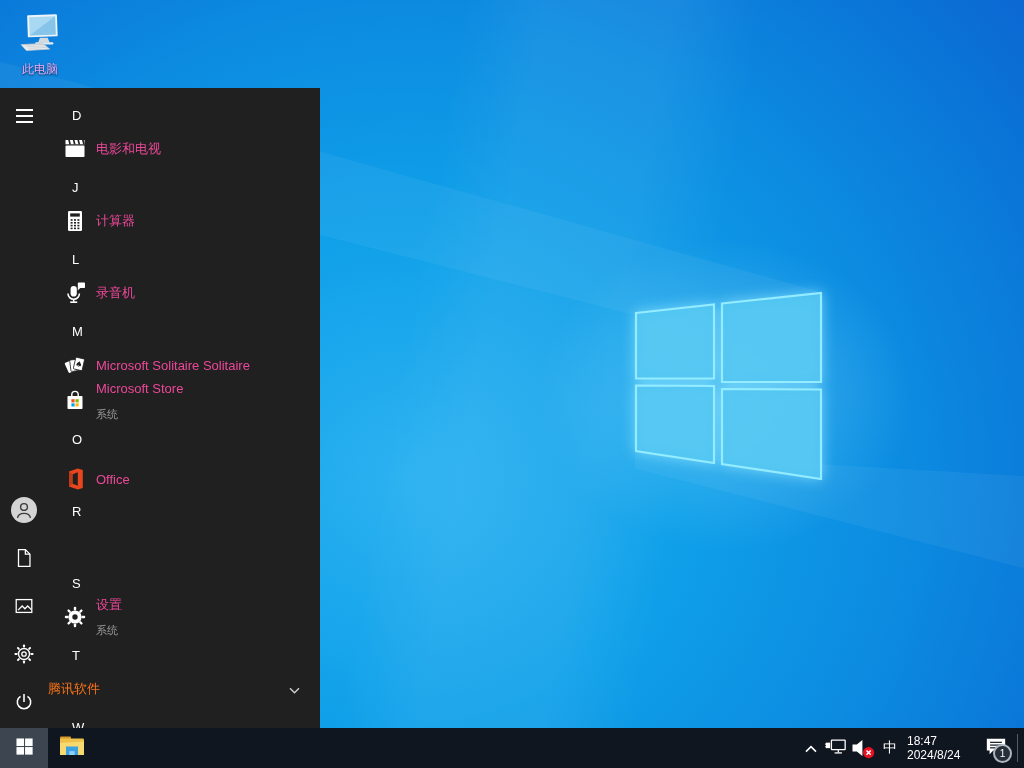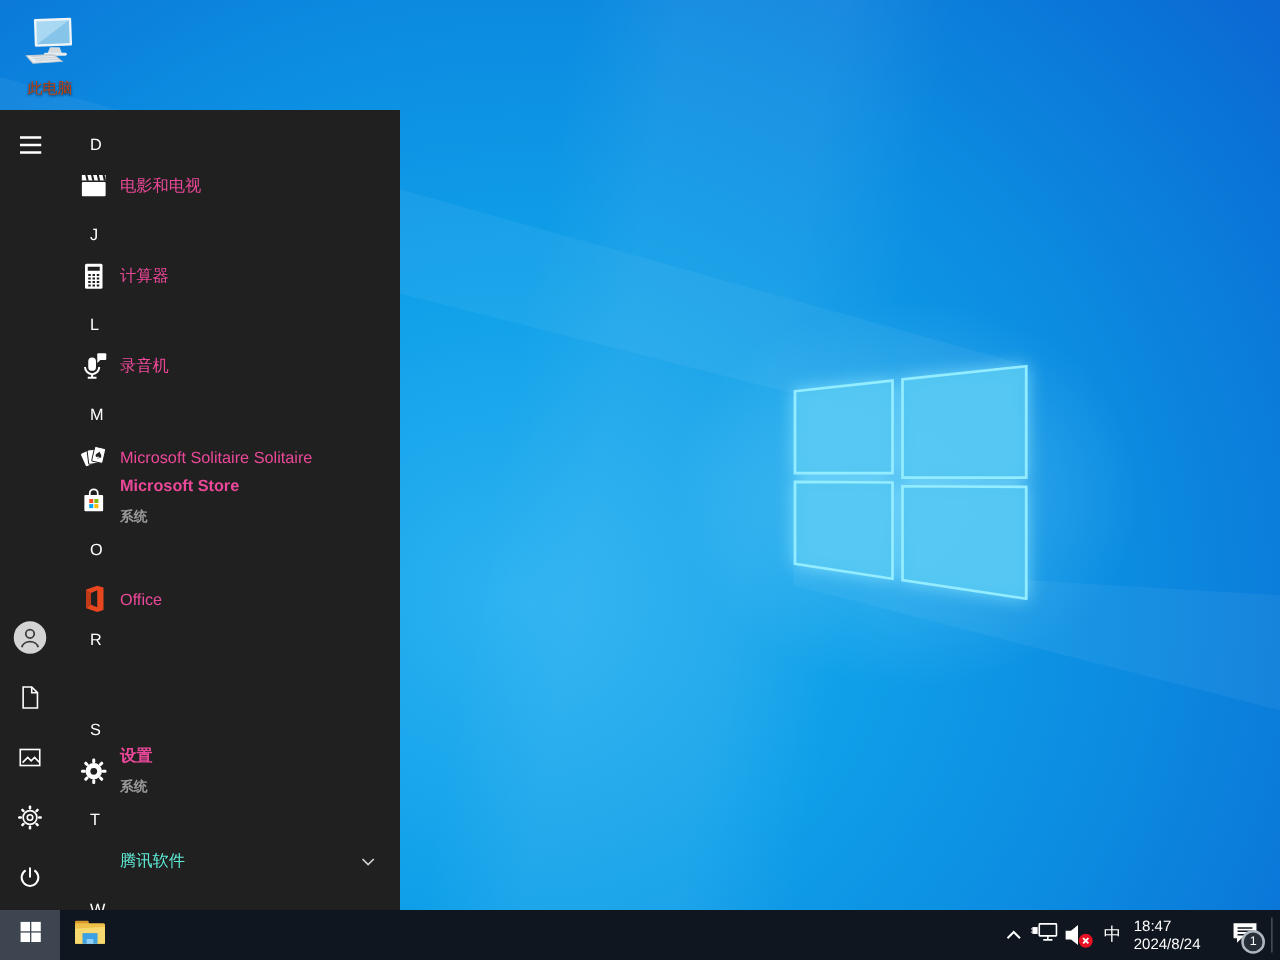--- a/index.html
+++ b/index.html
@@ -13,38 +13,38 @@
   .glow{position:absolute;left:465px;top:180px;width:520px;height:430px;border-radius:50%;
     background:radial-gradient(closest-side,rgba(150,225,255,.38),rgba(150,225,255,0) 72%);}
   .ray{position:absolute;inset:0;}
   .ray1{background:linear-gradient(100deg,transparent 40%,rgba(255,255,255,.06) 47%,rgba(255,255,255,.06) 58%,transparent 66%);}
   .ray2{clip-path:polygon(0 20%,62% 41%,80% 38%,0 8%);background:rgba(255,255,255,.05);}
   .ray3{clip-path:polygon(62% 59%,100% 62%,100% 74%,62% 61%);background:rgba(255,255,255,.05);}
   .winlogo{position:absolute;left:0;top:0;}
 
   
   .desktop-icon{position:absolute;left:10px;top:10px;width:60px;text-align:center;cursor:default;}
-  .desktop-icon .dlabel{margin-top:1px;font-size:12px;color:#c2410c;text-shadow:0 1px 2px rgba(0,0,0,.75);}
+  .desktop-icon .dlabel{margin-top:1px;font-size:12px;color:#f0abfc;text-shadow:0 1px 2px rgba(0,0,0,.75);}
 
   
   .start-menu{position:absolute;left:0;top:88px;width:320px;height:640px;background:#202020;overflow:hidden;}
   .rail{position:absolute;left:0;top:0;width:48px;height:100%;}
   .rail-btn{position:absolute;left:0;width:48px;height:48px;display:flex;align-items:center;justify-content:center;}
   .hamburger{display:flex;flex-direction:column;gap:4px;}
   .hamburger i{display:block;width:17px;height:2px;background:#fff;}
 
   .row{position:absolute;left:0;width:320px;height:36px;display:flex;align-items:center;}
-  .row.two{height:44px;font-weight:bold;}
+  .row.two{height:44px;}
   .sec-letter{padding-left:72px;font-size:13px;color:#fff;}
   .app-icon{margin-left:63px;width:24px;height:24px;display:flex;align-items:center;justify-content:center;flex:none;}
   .app-label{margin-left:9px;font-size:13px;color:#ec4899;white-space:nowrap;}
   .label-block{margin-left:9px;display:flex;flex-direction:column;line-height:15px;}
   .label-block .app-label{margin-left:0;}
   .app-sub{font-size:11px;color:#9a9a9a;margin-top:11px;}
-  .folder-label{margin-left:96px;font-size:13px;color:#5eead4;text-align:right;}
+  .folder-label{margin-left:48px;font-size:13px;color:#f97316;text-align:right;}
   .row-chevron{position:absolute;right:20px;top:50%;transform:translateY(-50%);}
 
   
   .taskbar{position:absolute;left:0;bottom:0;width:1024px;height:40px;background:#10161f;display:flex;align-items:stretch;}
   .tb-btn{width:48px;height:40px;display:flex;align-items:center;justify-content:center;flex:none;}
   .start-btn{background:#3d4650;}
   .tray{position:absolute;right:0;top:0;height:40px;display:flex;align-items:center;}
   .tray-item{height:40px;display:flex;align-items:center;justify-content:center;}
   .ime{width:26px;font-size:14px;color:#fff;}
   .clock{width:66px;margin:0 6px 0 4px;color:#fff;font-size:12px;line-height:14px;}

